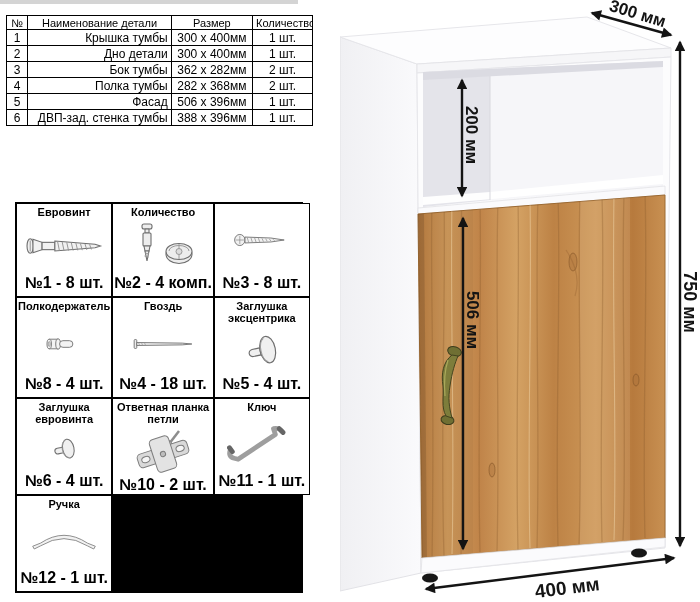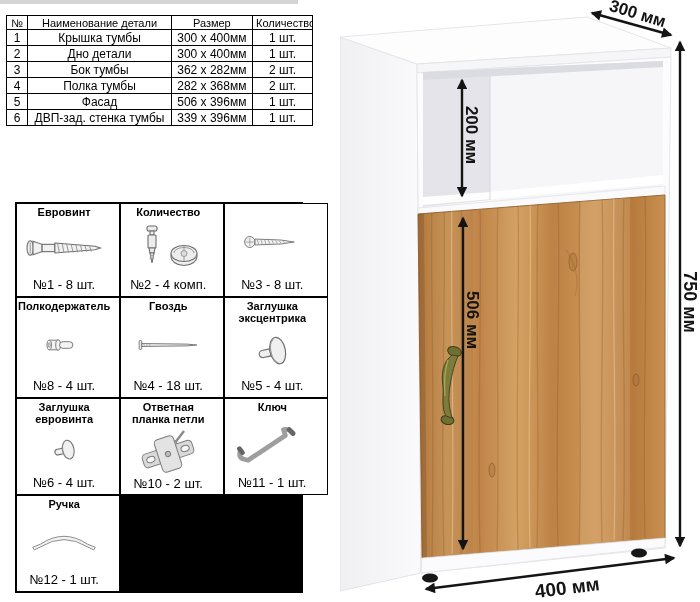--- a/index.html
+++ b/index.html
@@ -14,37 +14,37 @@
   
   table.parts{
     position:absolute;left:6px;top:15px;width:307px;
     border-collapse:collapse;table-layout:fixed;
   }
   table.parts th,table.parts td{
     border:1px solid #000;padding:0 3px;white-space:nowrap;overflow:hidden;
   }
   table.parts th{font-weight:normal;font-size:11px;height:13px;text-align:center;}
   table.parts td{font-size:12px;height:15px;text-align:center;}
-  table.parts td.name{text-align:center;}
+  table.parts td.name{text-align:right;}
   .col-num{width:21px;} .col-name{width:141px;} .col-size{width:80px;} .col-qty{width:59px;}
 
   
   .hw-grid{
     position:absolute;left:15px;top:202px;width:286px;
     display:grid;grid-template-columns:1fr 1fr 1fr;
     grid-template-rows:94px 101px 97px 97px;
     border:1px solid #000;background:#000;grid-gap:0;
   }
   .hw-cell{
     background:#fff;border:1px solid #000;box-sizing:border-box;
     display:flex;flex-direction:column;align-items:center;justify-content:space-between;
-    padding:2px 9px 4px 1px;
+    padding:2px 1px 4px 1px;
   }
   .hw-title{font-weight:bold;font-size:11px;line-height:1.12;text-align:center;}
-  .hw-count{font-weight:normal;font-size:13px;white-space:nowrap;}
+  .hw-count{font-weight:bold;font-size:16px;white-space:nowrap;}
   .hw-icon{flex:1;display:flex;align-items:center;justify-content:center;width:100%;}
   .hw-icon svg{display:block;}
 
   
   .cabinet{position:absolute;left:340px;top:0;width:360px;height:602px;}
   .dim{font-family:"Liberation Sans","DejaVu Sans",sans-serif;font-weight:bold;fill:#141414;}
 </style>
 </head>
 <body>
 
@@ -92,21 +92,21 @@
     </tr>
     <tr>
       <td>5</td>
       <td class="name">Фасад</td>
       <td>506 х 396мм</td>
       <td>1 шт.</td>
     </tr>
     <tr>
       <td>6</td>
       <td class="name">ДВП-зад. стенка тумбы</td>
-      <td>339 х 396мм</td>
+      <td>388 х 396мм</td>
       <td>1 шт.</td>
     </tr>
   </tbody>
 </table>
 
 <div class="hw-grid">
 
   <div class="hw-cell">
     <div class="hw-title">Евровинт</div>
     <div class="hw-icon">

